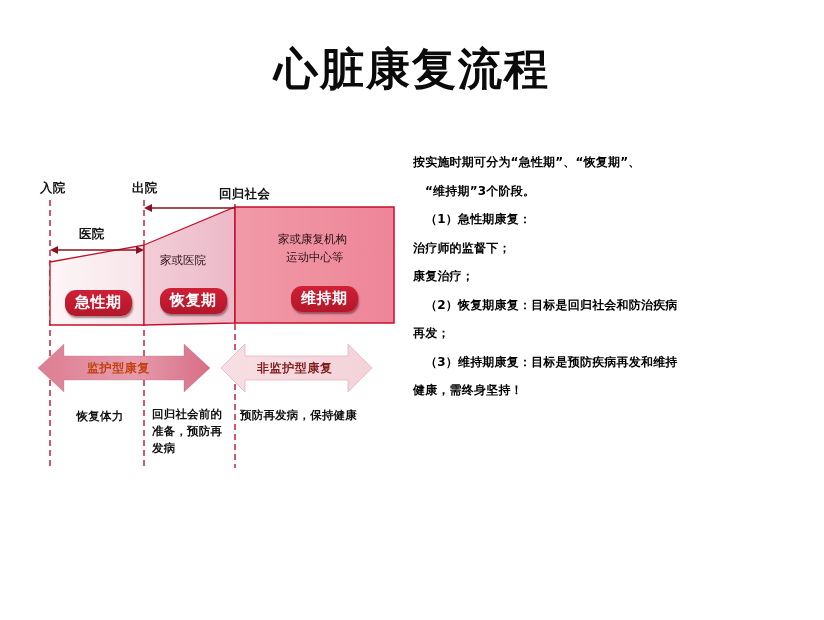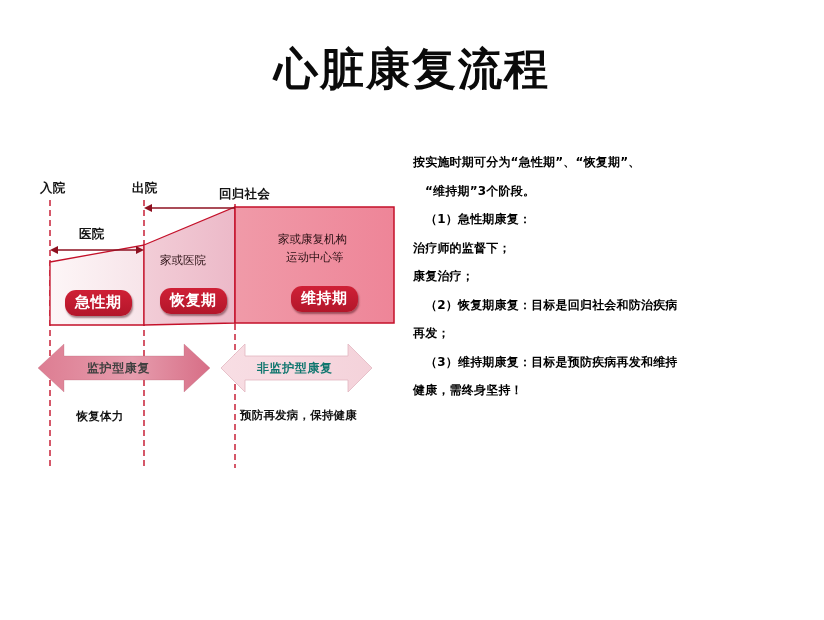--- a/index.html
+++ b/index.html
@@ -87,25 +87,25 @@
     white-space: nowrap;
     box-shadow: 1px 2px 2px rgba(60,0,10,0.45);
     letter-spacing: 0.5px;
   }
 
   
   .arrow-text {
     position: absolute;
     font-size: 12px;
     font-weight: bold;
-    color: #404040;
+    color: #c2410c;
     white-space: nowrap;
     letter-spacing: 0.6px;
   }
-  .arrow-text.light { color: #0f766e; }
+  .arrow-text.light { color: #7f1d1d; }
 
   
   .caption {
     position: absolute;
     font-size: 11.5px;
     font-weight: bold;
     color: #121212;
     line-height: 17px;
     letter-spacing: 0.2px;
   }
@@ -186,20 +186,25 @@
   <div class="pill" style="left:122px; top:108px;text-align:center;">恢复期</div>
 
   <div class="pill" style="left:253px; top:106px;">维持期</div>
 
   <div class="arrow-text" style="left:49px; top:180px;">监护型康复</div>
 
   <div class="arrow-text light" style="left:219px; top:180px;">非监护型康复</div>
 
   <div class="caption" style="left:22px; top:228px; width:80px; text-align:center;">恢复体力</div>
 
+  <div class="caption" style="left:114px; top:226px; width:78px;">
+    <div>回归社会前的</div>
+    <div>准备，预防再</div>
+    <div>发病</div>
+  </div>
 
   <div class="caption" style="left:202px; top:227px;">预防再发病，保持健康</div>
 
 </div>
 
 <div id="body-text">
   <div class="para">按实施时期可分为“急性期”、“恢复期”、</div>
   <div class="para indent">“维持期”3个阶段。</div>
   <div class="para indent">（1）急性期康复：</div>
   <div class="para">治疗师的监督下；</div>

